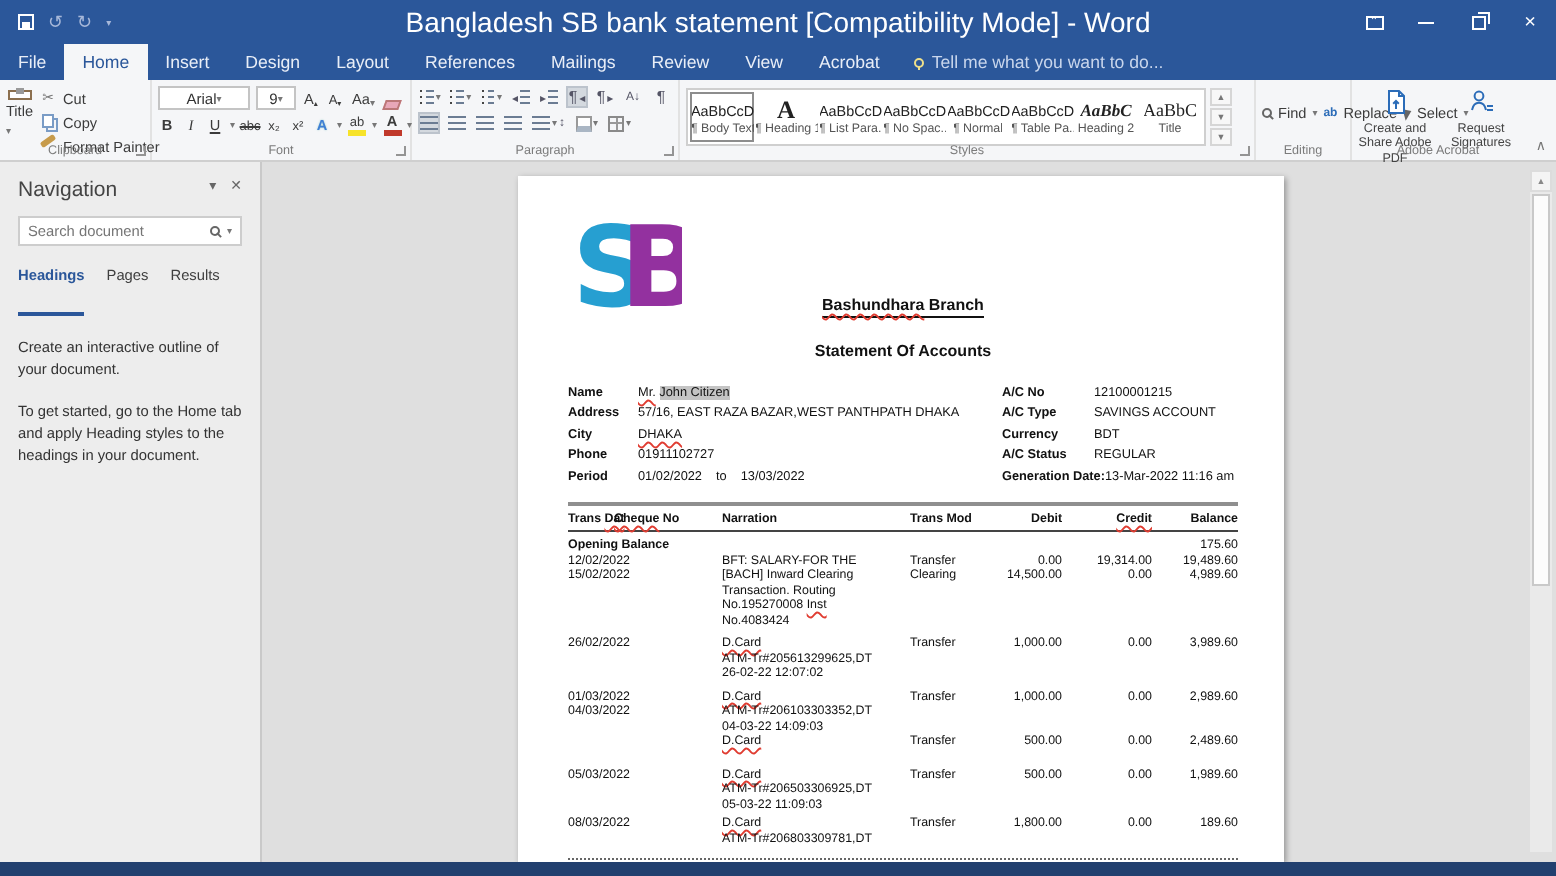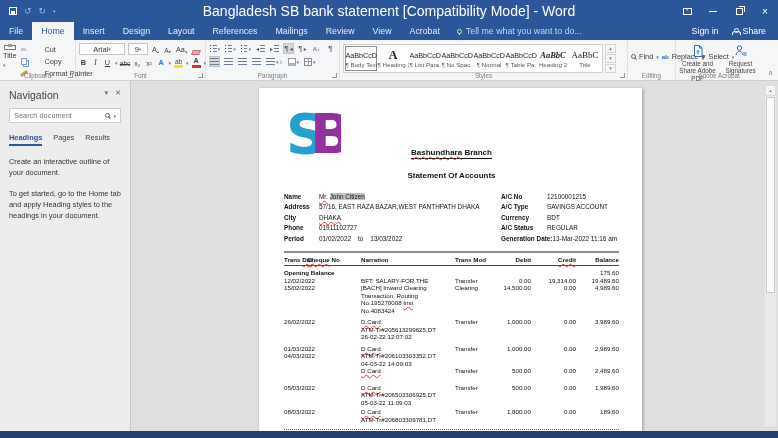--- a/index.html
+++ b/index.html
@@ -36,21 +36,21 @@
 .ribbon{height:41px;background:#f5f6f8;display:flex;position:relative;border-bottom:1px solid #cfcfcf;font-size:7.3px;color:#3b3b3b}
 .rgroup{position:relative;border-right:1px solid #e2e2e2;padding:3px 3px 11px;display:flex;flex-shrink:0}
 .glabel{position:absolute;bottom:1px;left:0;right:0;text-align:center;font-size:6.3px;color:#7b7b7b}
 .launcher{position:absolute;right:2px;bottom:2px;width:5px;height:5px;border-right:1px solid #949494;border-bottom:1px solid #949494}
 .dd{font-size:5px;color:#777}
 .g-clip{width:76px}
 .pastebtn{display:flex;flex-direction:column;align-items:center;width:26px;gap:1px;padding-top:2px}
 .clip-ic{width:12px;height:14px;background:#fff;border:1px solid #8b6f4e;position:relative}
 .clip-ic:before{content:"";position:absolute;left:3px;top:-2px;width:4px;height:3px;background:#9a9a9a}
 .clipcol{display:flex;flex-direction:column;gap:3px;margin-left:3px;padding-top:2px}
-.smallbtn{display:flex;align-items:center;gap:16px;white-space:nowrap}
+.smallbtn{display:flex;gap:3px;white-space:nowrap}
 .ic{width:9px;display:inline-flex;justify-content:center;font-size:7px}
 .scis{color:#777}
 .copy-ic{width:6px;height:7px;border:1px solid #7a9cc6;background:#fff;box-shadow:2px 2px 0 -1px #f5f6f8,2px 2px #7a9cc6}
 .brush-ic{width:8px;height:3px;background:#c79b4b;border-radius:1px;transform:rotate(-35deg)}
 .g-font{width:130px;flex-direction:column;gap:2px}
 .frow{display:flex;align-items:center;gap:3px}
 .selbox{background:#fff;border:1px solid #c4c4c4;height:12px;display:flex;align-items:center;justify-content:center;font-size:7.5px;padding:0 2px;color:#333}
 .fam{width:46px}.fsz{width:20px}
 .fbtn{min-width:9px;height:11px;display:flex;align-items:flex-end;justify-content:center;padding:0 1px;line-height:1.2}
 .fb{font-weight:bold}.fi{font-style:italic;font-family:"Liberation Serif",serif}.fu{text-decoration:underline}
@@ -92,21 +92,21 @@
 .collapse{position:absolute;right:5px;bottom:3px;font-size:7px;color:#777}
 
 .main{display:flex;height:350px}
 .navpane{width:131px;background:#ededed;border-right:1px solid #c9c9c9;padding:8px 9px 0;flex-shrink:0}
 .nav-head{display:flex;align-items:flex-start;color:#444;font-size:10.5px}
 .nh-icons{margin-left:auto;display:flex;gap:7px;font-size:7px;color:#666;align-items:center}
 .nav-search{margin-top:7px;height:15px;background:#fff;border:1px solid #cdcdcd;display:flex;align-items:center;padding:0 4px}
 .nav-search input{border:none;outline:none;flex:1;font-size:7.4px;color:#555;font-family:"Liberation Sans",sans-serif;width:80px;background:transparent}
 .nav-search .dd{margin-left:3px}
 .nav-tabs{display:flex;gap:11px;margin-top:10px;font-size:7.4px;color:#3f3f3f}
-.nav-tab{padding-bottom:2px}
+.nav-tab{padding-bottom:14px}
 .nav-tab.active{color:#2b579a;font-weight:bold;border-bottom:2px solid #2b579a}
 .nav-para{margin-top:11px;font-size:7.4px;color:#333;line-height:1.45}
 .docarea{flex:1;position:relative}
 .page{position:absolute;left:128px;top:7px;width:383px;height:343px;background:#fff;box-shadow:1px 1px 3px rgba(0,0,0,.35);padding:22px 23px 0 25px;font-size:6.2px;color:#111}
 .logo{position:absolute;left:30px;top:22px}
 .branch{text-align:center;margin-top:38px;font-weight:bold;font-size:8px}
 .branch .u{border-bottom:1px solid #111;padding-bottom:.5px}
 .doctitle{text-align:center;font-weight:bold;font-size:8px;margin-top:14px}
 .info{display:flex;margin-top:12px;line-height:10.4px;font-size:6.4px}
 .info-l{width:217px}
@@ -177,27 +177,20 @@
         <div class="tab">References</div>
         <div class="tab">Mailings</div>
         <div class="tab">Review</div>
         <div class="tab">View</div>
         <div class="tab">Acrobat</div>
       </div>
     <div class="tellme">
       <span class="bulb"></span>
       <span>Tell me what you want to do...</span>
     </div>
-    <div class="tr-right">
-      <span>Sign in</span>
-      <span class="sharebtn">
-          <span class="person-ic"></span>
-          <span>Share</span>
-        </span>
-    </div>
   </div>
 
   <div class="ribbon">
 
     <div class="rgroup g-clip">
       <div class="pastebtn">
         <span class="clip-ic"></span>
         <span><span>Title</span> <span class="dd">▾</span></span>
       </div>
       <div class="clipcol">

